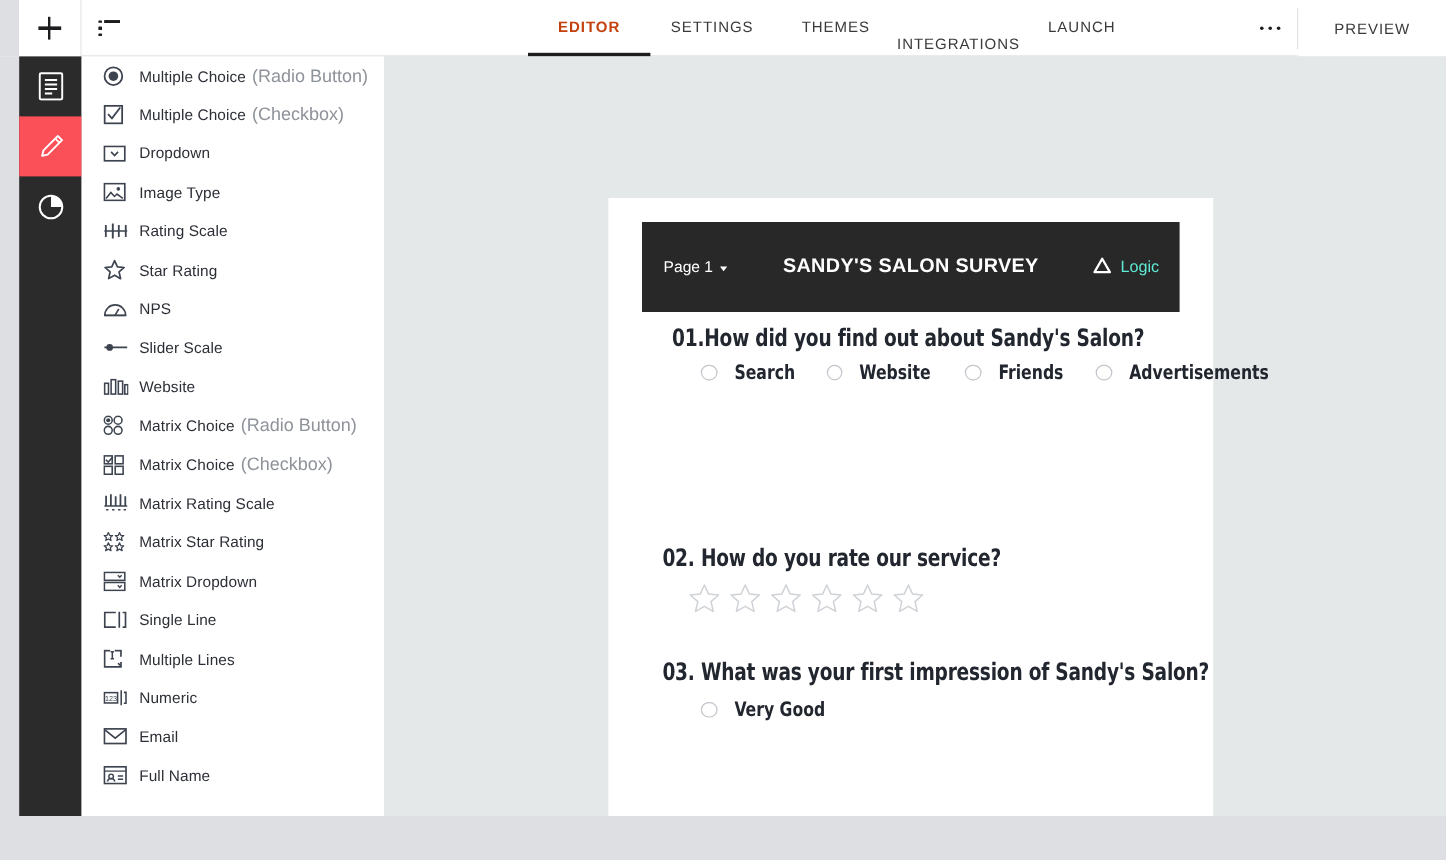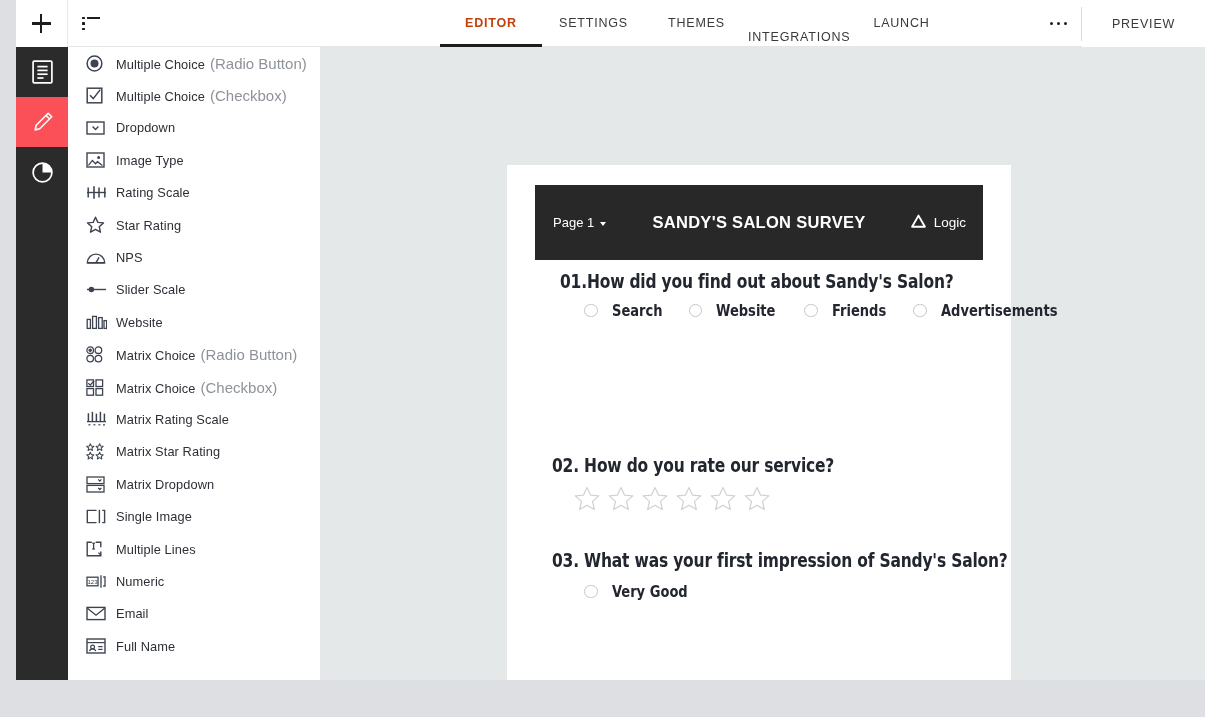--- a/index.html
+++ b/index.html
@@ -123,21 +123,21 @@
   .caret-dn {
     width:0; height:0; border-left:3.6px solid transparent; border-right:3.6px solid transparent;
     border-top:4.4px solid #ffffff; margin-top:2px;
   }
   .card-title {
     position:absolute; left:0; right:0; text-align:center;
     color:#ffffff; font-size:16.5px; font-weight:700; letter-spacing:0.3px;
   }
   .logic {
     position:absolute; right:17px; display:flex; align-items:center; gap:7px;
-    color:#ffffff; font-size:13.5px; cursor:pointer;
+    color:#5eead4; font-size:13.5px; cursor:pointer;
   }
 
   .qbody { position:absolute; left:0; top:104px; width:504px; }
   .survey-q {
     font-family:"Liberation Sans Narrow","DejaVu Sans Condensed","Liberation Sans", sans-serif;
     font-weight:700; font-size:20px; color:#22262e; letter-spacing:-0.2px;
     white-space:nowrap; transform:scaleX(0.86); transform-origin:left center;
   }
   .opt-row { display:flex; align-items:center; gap:14px; }
   .radio {
@@ -186,21 +186,21 @@
       <div class="nav-item active" style="width:102px;justify-content:center;">
         <span class="lbl">EDITOR</span>
         <span class="underline"></span>
       </div>
       <div class="nav-item" style="width:103px;justify-content:center;">
         <span class="lbl">SETTINGS</span>
       </div>
       <div class="nav-item" style="width:103px;justify-content:center;">
         <span class="lbl">THEMES</span>
       </div>
-      <div class="nav-item" style="width:102px;justify-content:flex-start;margin-top:28px;">
+      <div class="nav-item" style="width:102px;justify-content:flex-end;margin-top:28px;">
         <span class="lbl">INTEGRATIONS</span>
       </div>
       <div class="nav-item" style="width:103px;justify-content:center;">
         <span class="lbl">LAUNCH</span>
       </div>
     </div>
 
     <div class="nav-dots">
       <span class="dots">
         <span></span>
@@ -457,21 +457,21 @@
 
     <div class="qrow">
       <span class="qicon">
         <svg width="20" height="15" viewBox="0 0 20 15" fill="none">
           <path d="M10.5 1.4H1.3v12.2h9.2" stroke="#3d4450" stroke-width="1.4" fill="none"></path>
           <line x1="13.4" y1="0.8" x2="13.4" y2="14.2" stroke="#3d4450" stroke-width="1.4"></line>
           <path d="M16.2 1.4h2.4v12.2h-2.4" stroke="#3d4450" stroke-width="1.4" fill="none"></path>
         </svg>
       </span>
       <span class="qtext">
-        <span class="qlabel">Single Image</span>
+        <span class="qlabel">Single Line</span>
         <span class="qsub"></span>
       </span>
     </div>
 
     <div class="qrow">
       <span class="qicon">
         <svg width="19" height="16" viewBox="0 0 19 16" fill="none">
           <path d="M5.8 1.2H1.2v13.6h13.6v-4.2" stroke="#3d4450" stroke-width="1.4" fill="none"></path>
           <path d="M9.6 1.2h5.2v5.0" stroke="#3d4450" stroke-width="1.4" fill="none"></path>
           <line x1="7.6" y1="2.2" x2="7.6" y2="8.0" stroke="#3d4450" stroke-width="1.3"></line>

